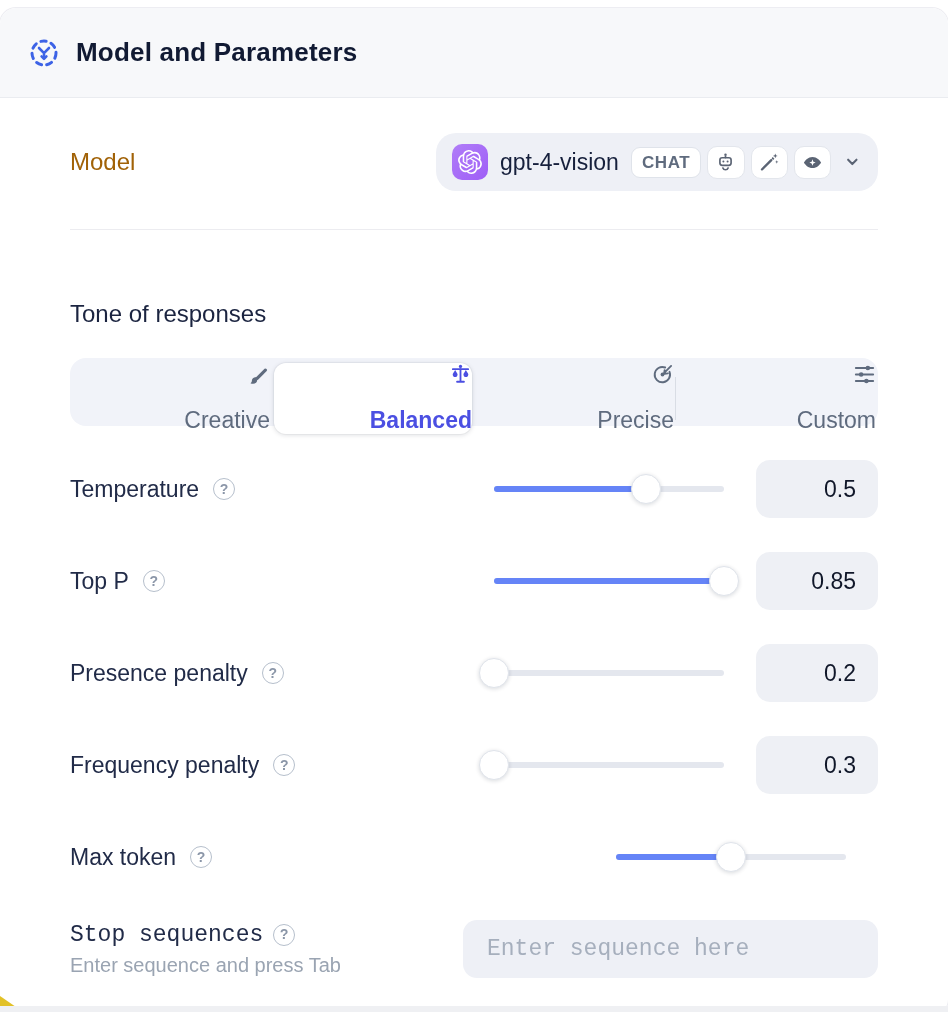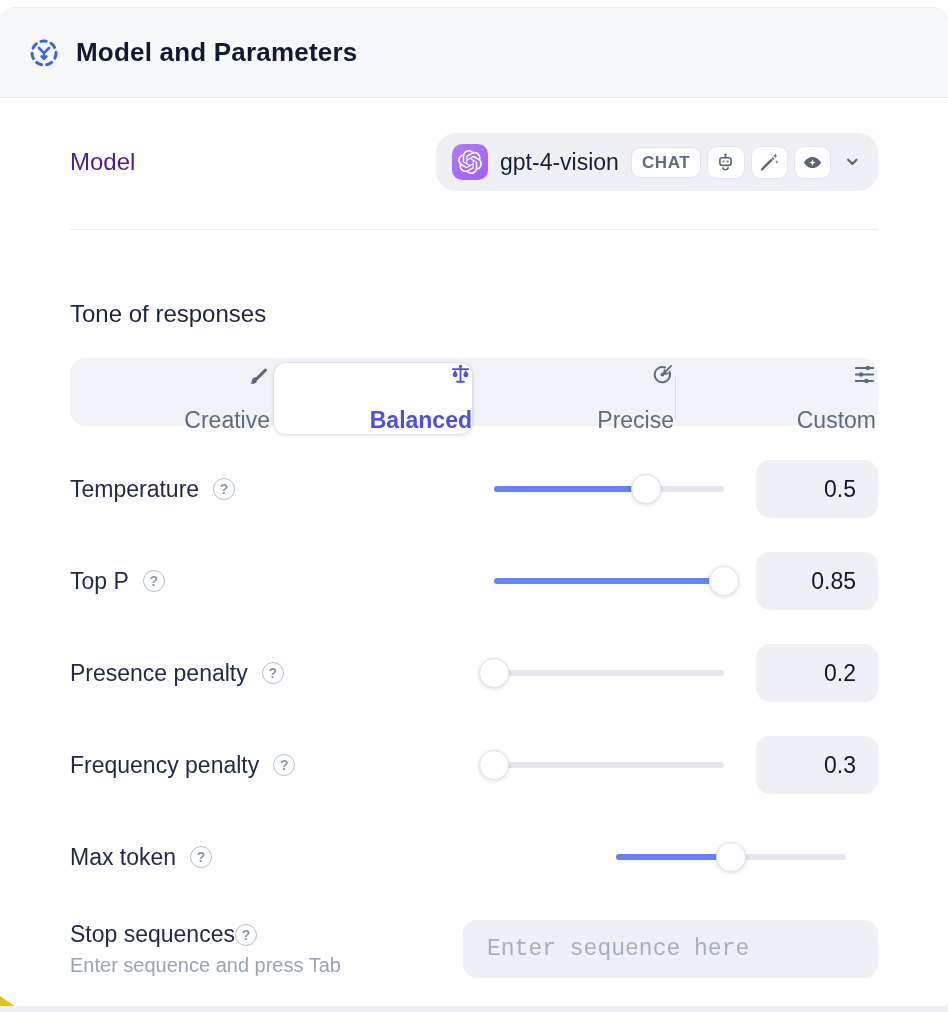--- a/index.html
+++ b/index.html
@@ -31,21 +31,21 @@
     display: flex; align-items: center; padding: 0 28px;
     border-radius: 16px 16px 0 0;
   }
   .card-header .hicon { width: 32px; height: 32px; margin-right: 16px; flex: 0 0 auto; }
   .card-title { font-size: 26px; font-weight: 600; color: #111a33; letter-spacing: .2px; }
 
   .content { padding: 0 70px; }
 
   
   .model-row { display: flex; align-items: center; justify-content: space-between; margin-top: 35px; }
-  .field-label { font-size: 24px; color: #4c1d95; }
+  .field-label { font-size: 24px; color: #a16207; }
   .model-select {
     width: 442px; height: 58px; background: #eef0f6; border-radius: 20px;
     display: flex; align-items: center; padding: 0 16px; cursor: pointer;
   }
   .model-logo {
     width: 36px; height: 36px; border-radius: 10px; flex: 0 0 auto;
     background: linear-gradient(135deg, #b07df8, #9f5ef6);
     display: flex; align-items: center; justify-content: center;
   }
   .model-logo svg { width: 24px; height: 24px; }
@@ -108,21 +108,21 @@
   }
   .param-value {
     width: 122px; height: 58px; background: #eef0f5; border-radius: 14px;
     font-size: 23px; color: #101729; text-align: right; line-height: 58px;
     padding-right: 22px; flex: 0 0 auto;
   }
 
   
   .stop-row { display: flex; align-items: center; margin-top: 34px; }
   .stop-labels { flex: 1; }
-  .stop-label { display: flex; align-items: center; font-size: 23px; font-weight: 500; color: #212b48; }
+  .stop-label { display: flex; align-items: center; gap: 10px; font-size: 23px; font-weight: 500; color: #212b48; font-family: Liberation Mono, monospace; }
   .stop-hint { font-size: 20px; color: #9aa4b2; margin-top: 6px; }
   .stop-input {
     width: 415px; height: 58px; background: #eef0f6; border: none; border-radius: 14px;
     font-family: Liberation Mono, monospace; font-size: 23px; color: #4d7c0f;
     padding: 0 24px; outline: none; flex: 0 0 auto;
   }
   .stop-input::placeholder { color: #a6afbd; }
 </style>
 </head>
 <body>

